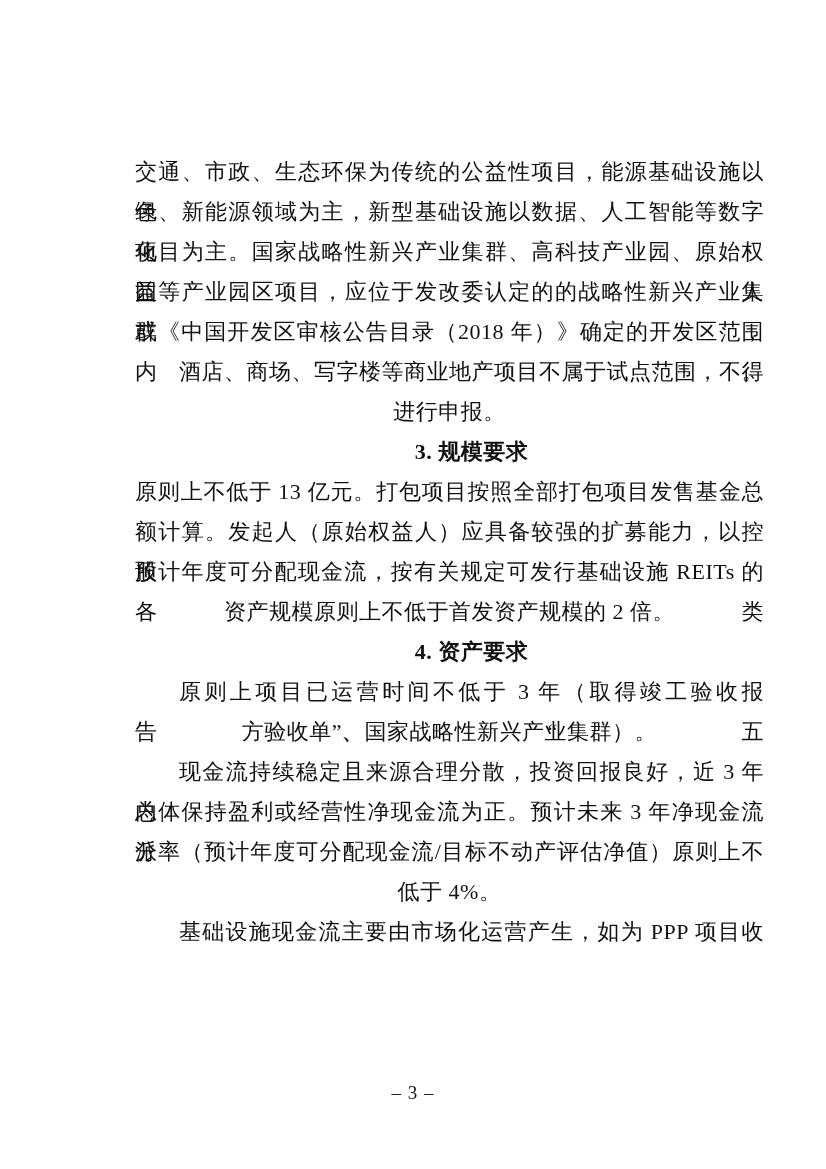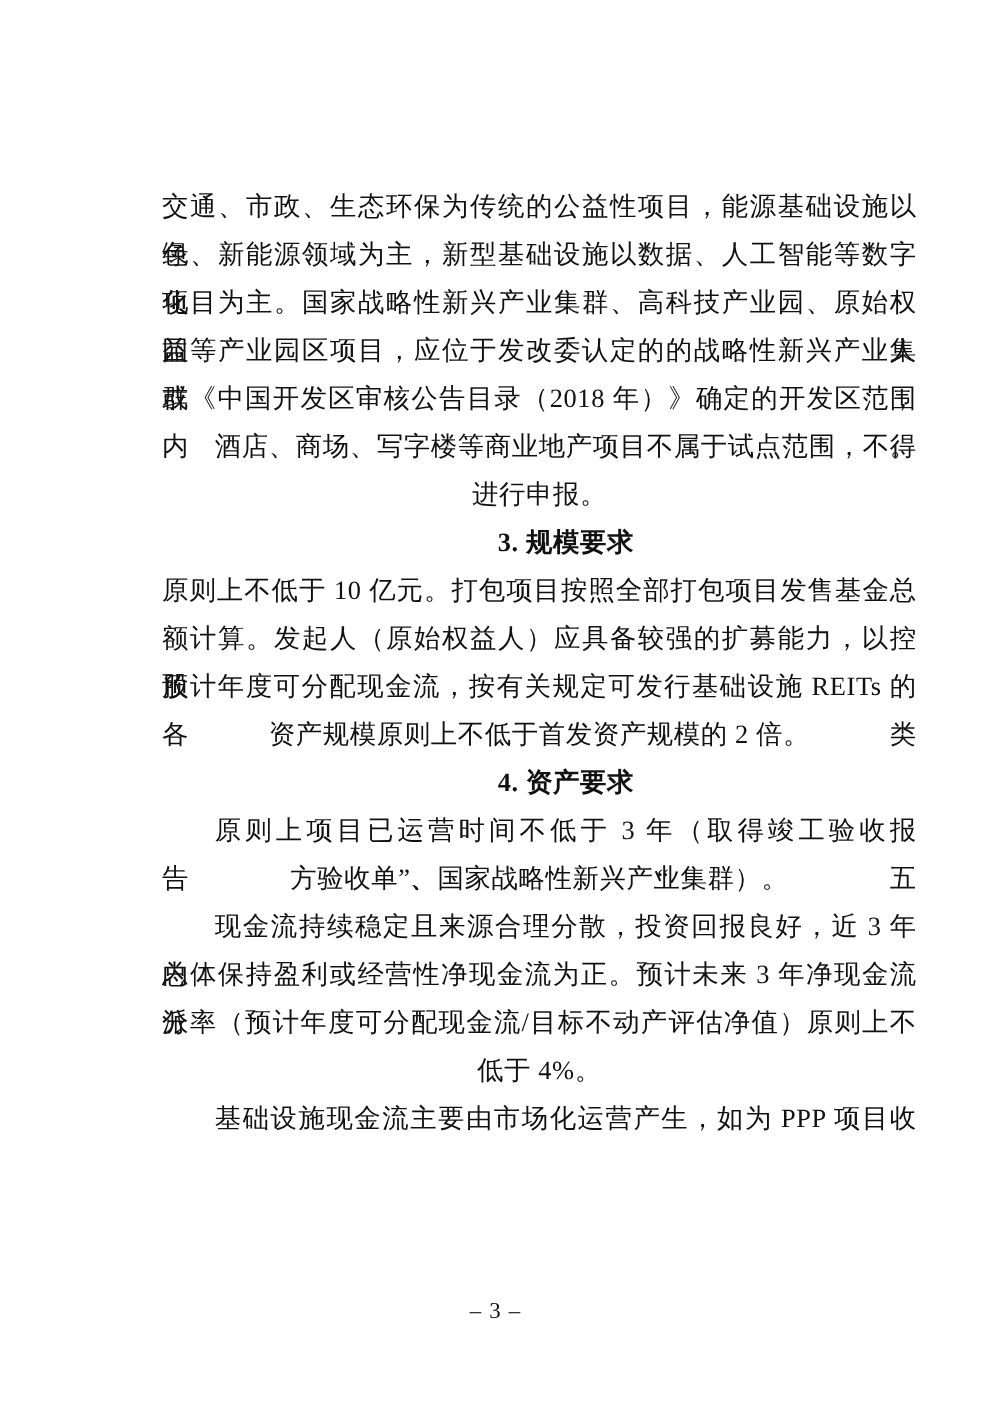--- a/index.html
+++ b/index.html
@@ -66,21 +66,21 @@
         <div class="line fill">或《中国开发区审核公告目录（2018 年）》确定的开发区范围内。</div>
       </div>
       <div class="block paragraph">
         <div class="line indent fill">酒店、商场、写字楼等商业地产项目不属于试点范围，不得</div>
         <div class="line">进行申报。</div>
       </div>
       <div class="block heading">
         <div class="line indent">3. 规模要求</div>
       </div>
       <div class="block paragraph">
-        <div class="line fill">原则上不低于 10 亿元。打包项目按照全部打包项目发售基金总</div>
+        <div class="line fill">原则上不低于 13 亿元。打包项目按照全部打包项目发售基金总</div>
         <div class="line fill">额计算。发起人（原始权益人）应具备较强的扩募能力，以控股</div>
         <div class="line fill">预计年度可分配现金流，按有关规定可发行基础设施 REITs 的各类</div>
         <div class="line">资产规模原则上不低于首发资产规模的 2 倍。</div>
       </div>
       <div class="block heading">
         <div class="line indent">4. 资产要求</div>
       </div>
       <div class="block paragraph">
         <div class="line indent fill">原则上项目已运营时间不低于 3 年（取得竣工验收报告、“五</div>
         <div class="line">方验收单”、国家战略性新兴产业集群）。</div>

